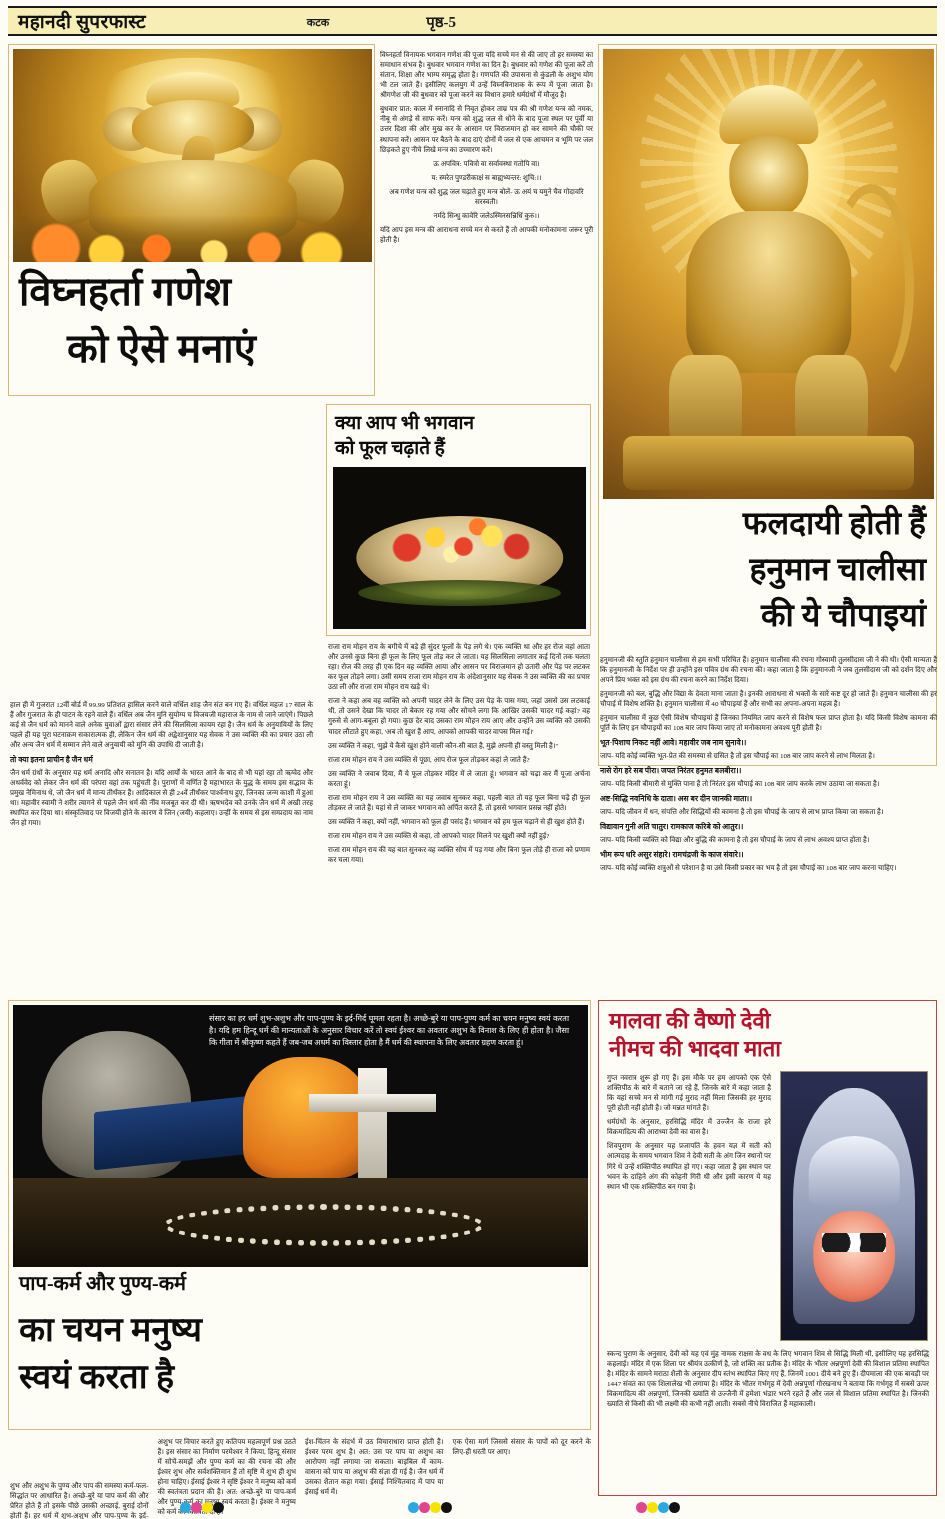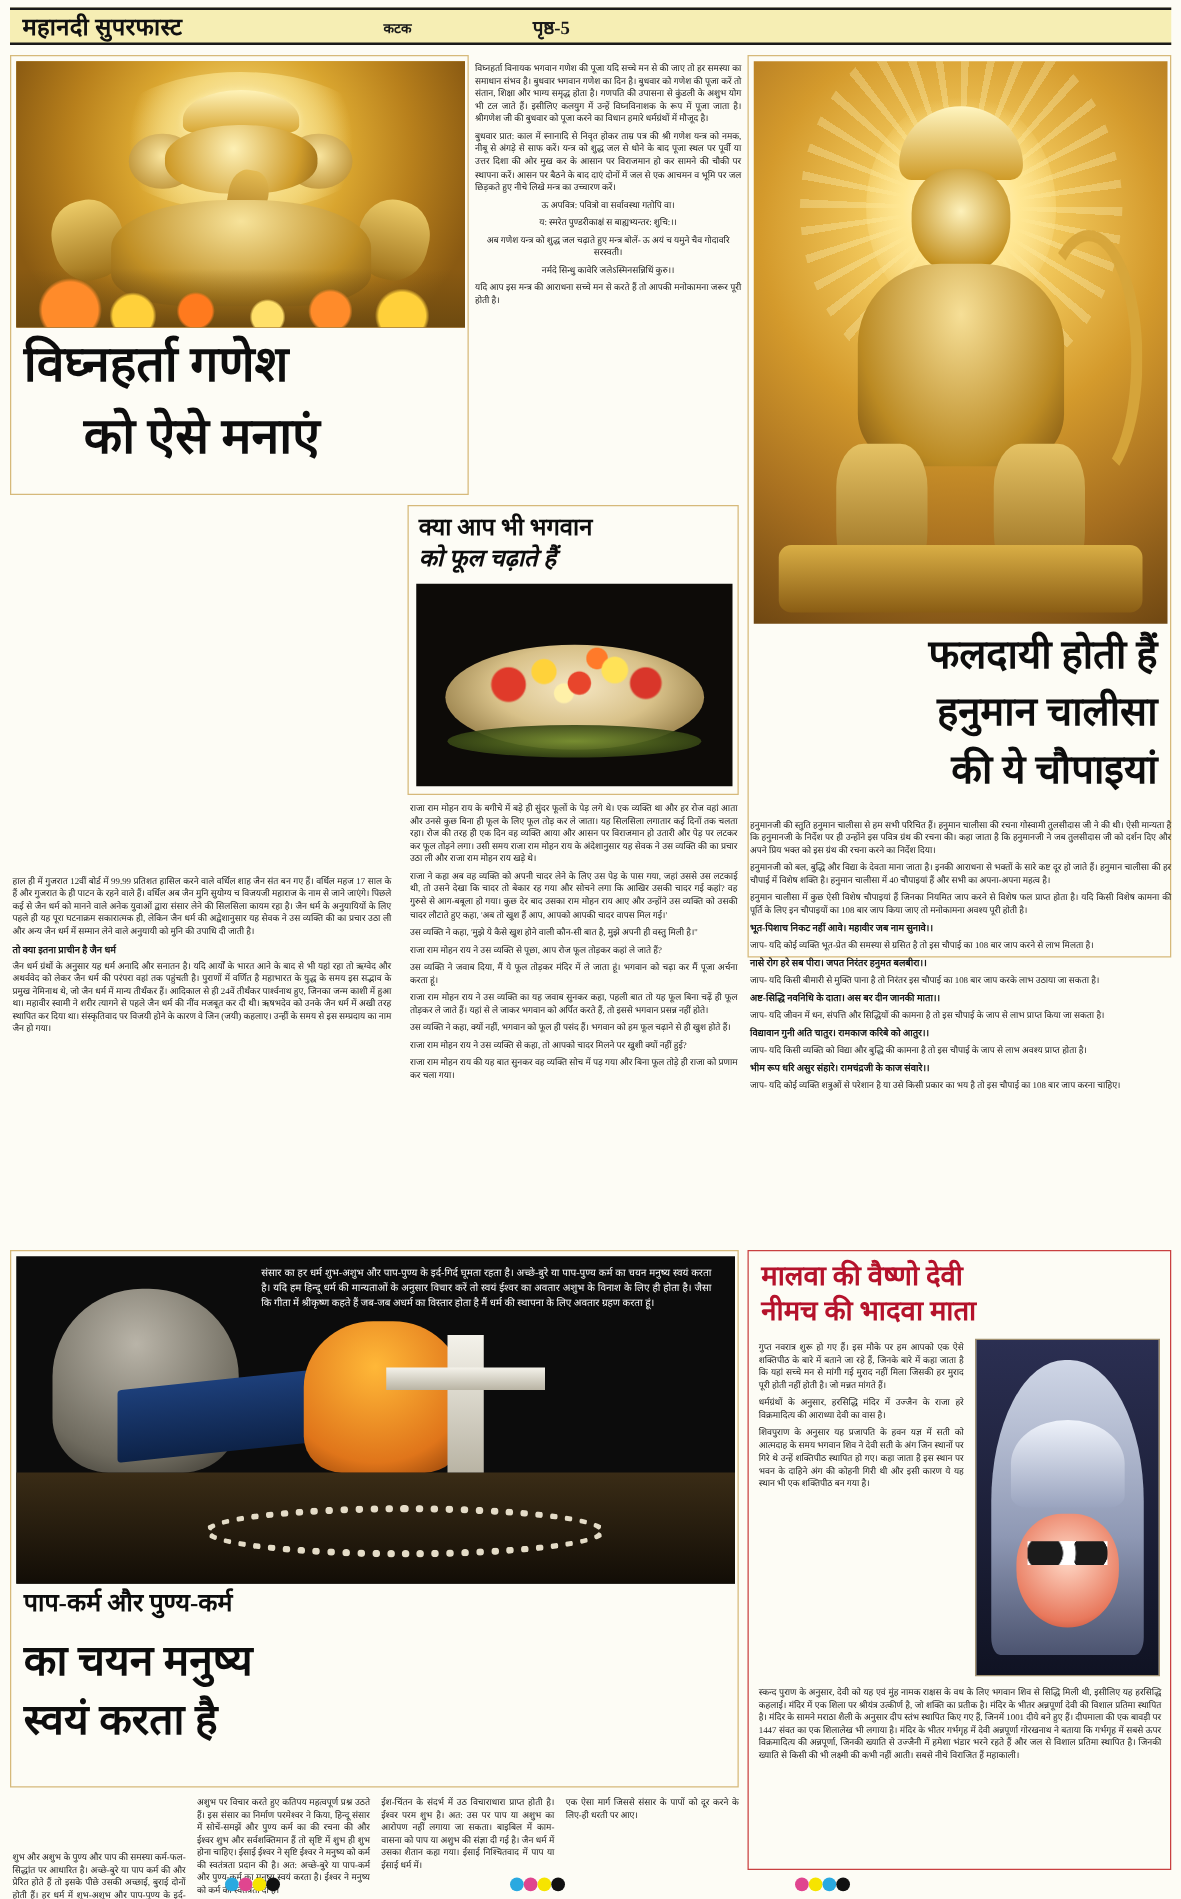--- a/index.html
+++ b/index.html
@@ -377,21 +377,21 @@
 
 
   <div class="body-col" style="position:absolute; left:10px; top:700px; width:303px; height:290px;">
     <p>हाल ही में गुजरात 12वीं बोर्ड में 99.99 प्रतिशत हासिल करने वाले वर्धिल शाह जैन संत बन गए हैं। वर्धिल महज 17 साल के हैं और गुजरात के ही पाटन के रहने वाले हैं। वर्धिल अब जैन मुनि सुयोग्य च विजयजी महाराज के नाम से जाने जाएंगे। पिछले कई से जैन धर्म को मानने वाले अनेक युवाओं द्वारा संसार लेने की सिलसिला कायम रहा है। जैन धर्म के अनुयायियों के लिए पहले ही यह पूरा घटनाक्रम सकारात्मक ही, लेकिन जैन धर्म की अद्वेशानुसार यह सेवक ने उस व्यक्ति की का प्रचार उठा ली और अन्य जैन धर्म में सम्मान लेने वाले अनुयायी को मुनि की उपाधि दी जाती है।</p>
     <div class="sub-h">तो क्या इतना प्राचीन है जैन धर्म</div>
     <p>जैन धर्म ग्रंथों के अनुसार यह धर्म अनादि और सनातन है। यदि आर्यों के भारत आने के बाद से भी यहां रहा तो ऋग्वेद और अथर्ववेद को लेकर जैन धर्म की परंपरा वहां तक पहुंचती है। पुराणों में वर्णित है महाभारत के युद्ध के समय इस सद्भाव के प्रमुख नेमिनाथ थे, जो जैन धर्म में मान्य तीर्थंकर हैं। आदिकाल से ही 24वें तीर्थंकर पार्श्वनाथ हुए, जिनका जन्म काशी में हुआ था। महावीर स्वामी ने शरीर त्यागने से पहले जैन धर्म की नींव मजबूत कर दी थी। ऋषभदेव को उनके जैन धर्म में अखी तरह स्थापित कर दिया था। संस्कृतिवाद पर विजयी होने के कारण वे जिन (जयी) कहलाए। उन्हीं के समय से इस सम्प्रदाय का नाम जैन हो गया।</p>
   </div>
 
   <div class="box" style="left:326px; top:404px; width:265px; height:232px; border:1px solid #d6b97a;">
     <div class="hl" style="position:absolute; left:8px; top:8px; width:250px; font-size:19px;">क्या आप भी भगवान</div>
-    <div class="hl" style="position:absolute; left:8px; top:33px; width:250px; font-size:19px;font-style:italic;">को फूल चढ़ाते हैं</div>
+    <div class="hl" style="position:absolute; left:8px; top:33px; width:250px; font-size:19px;">को फूल चढ़ाते हैं</div>
     <div class="imgbox art-thali" style="left:6px; top:62px; width:253px; height:162px;">
       <div class="plate"></div>
         <div class="leafbed"></div>
         <div class="pile"></div>
     </div>
   </div>
 
   <div class="body-col" style="position:absolute; left:328px; top:642px; width:262px; height:350px;">
     <p>राजा राम मोहन राय के बगीचे में बड़े ही सुंदर फूलों के पेड़ लगे थे। एक व्यक्ति था और हर रोज वहां आता और उनसे कुछ बिना ही फूल के लिए फूल तोड़ कर ले जाता। यह सिलसिला लगातार कई दिनों तक चलता रहा। रोज की तरह ही एक दिन वह व्यक्ति आया और आसन पर विराजमान हो उतारी और पेड़ पर लटकर कर फूल तोड़ने लगा। उसी समय राजा राम मोहन राय के अंदेशानुसार यह सेवक ने उस व्यक्ति की का प्रचार उठा ली और राजा राम मोहन राय खड़े थे।</p>
     <p>राजा ने कहा अब वह व्यक्ति को अपनी चादर लेने के लिए उस पेड़ के पास गया, जहां उससे उस लटकाई थी, तो उसने देखा कि चादर तो बेकार रह गया और सोचने लगा कि आखिर उसकी चादर गई कहां? वह गुरुसे से आग-बबूला हो गया। कुछ देर बाद उसका राम मोहन राय आए और उन्होंने उस व्यक्ति को उसकी चादर लौटाते हुए कहा, 'अब तो खुश हैं आप, आपको आपकी चादर वापस मिल गई।'</p>

